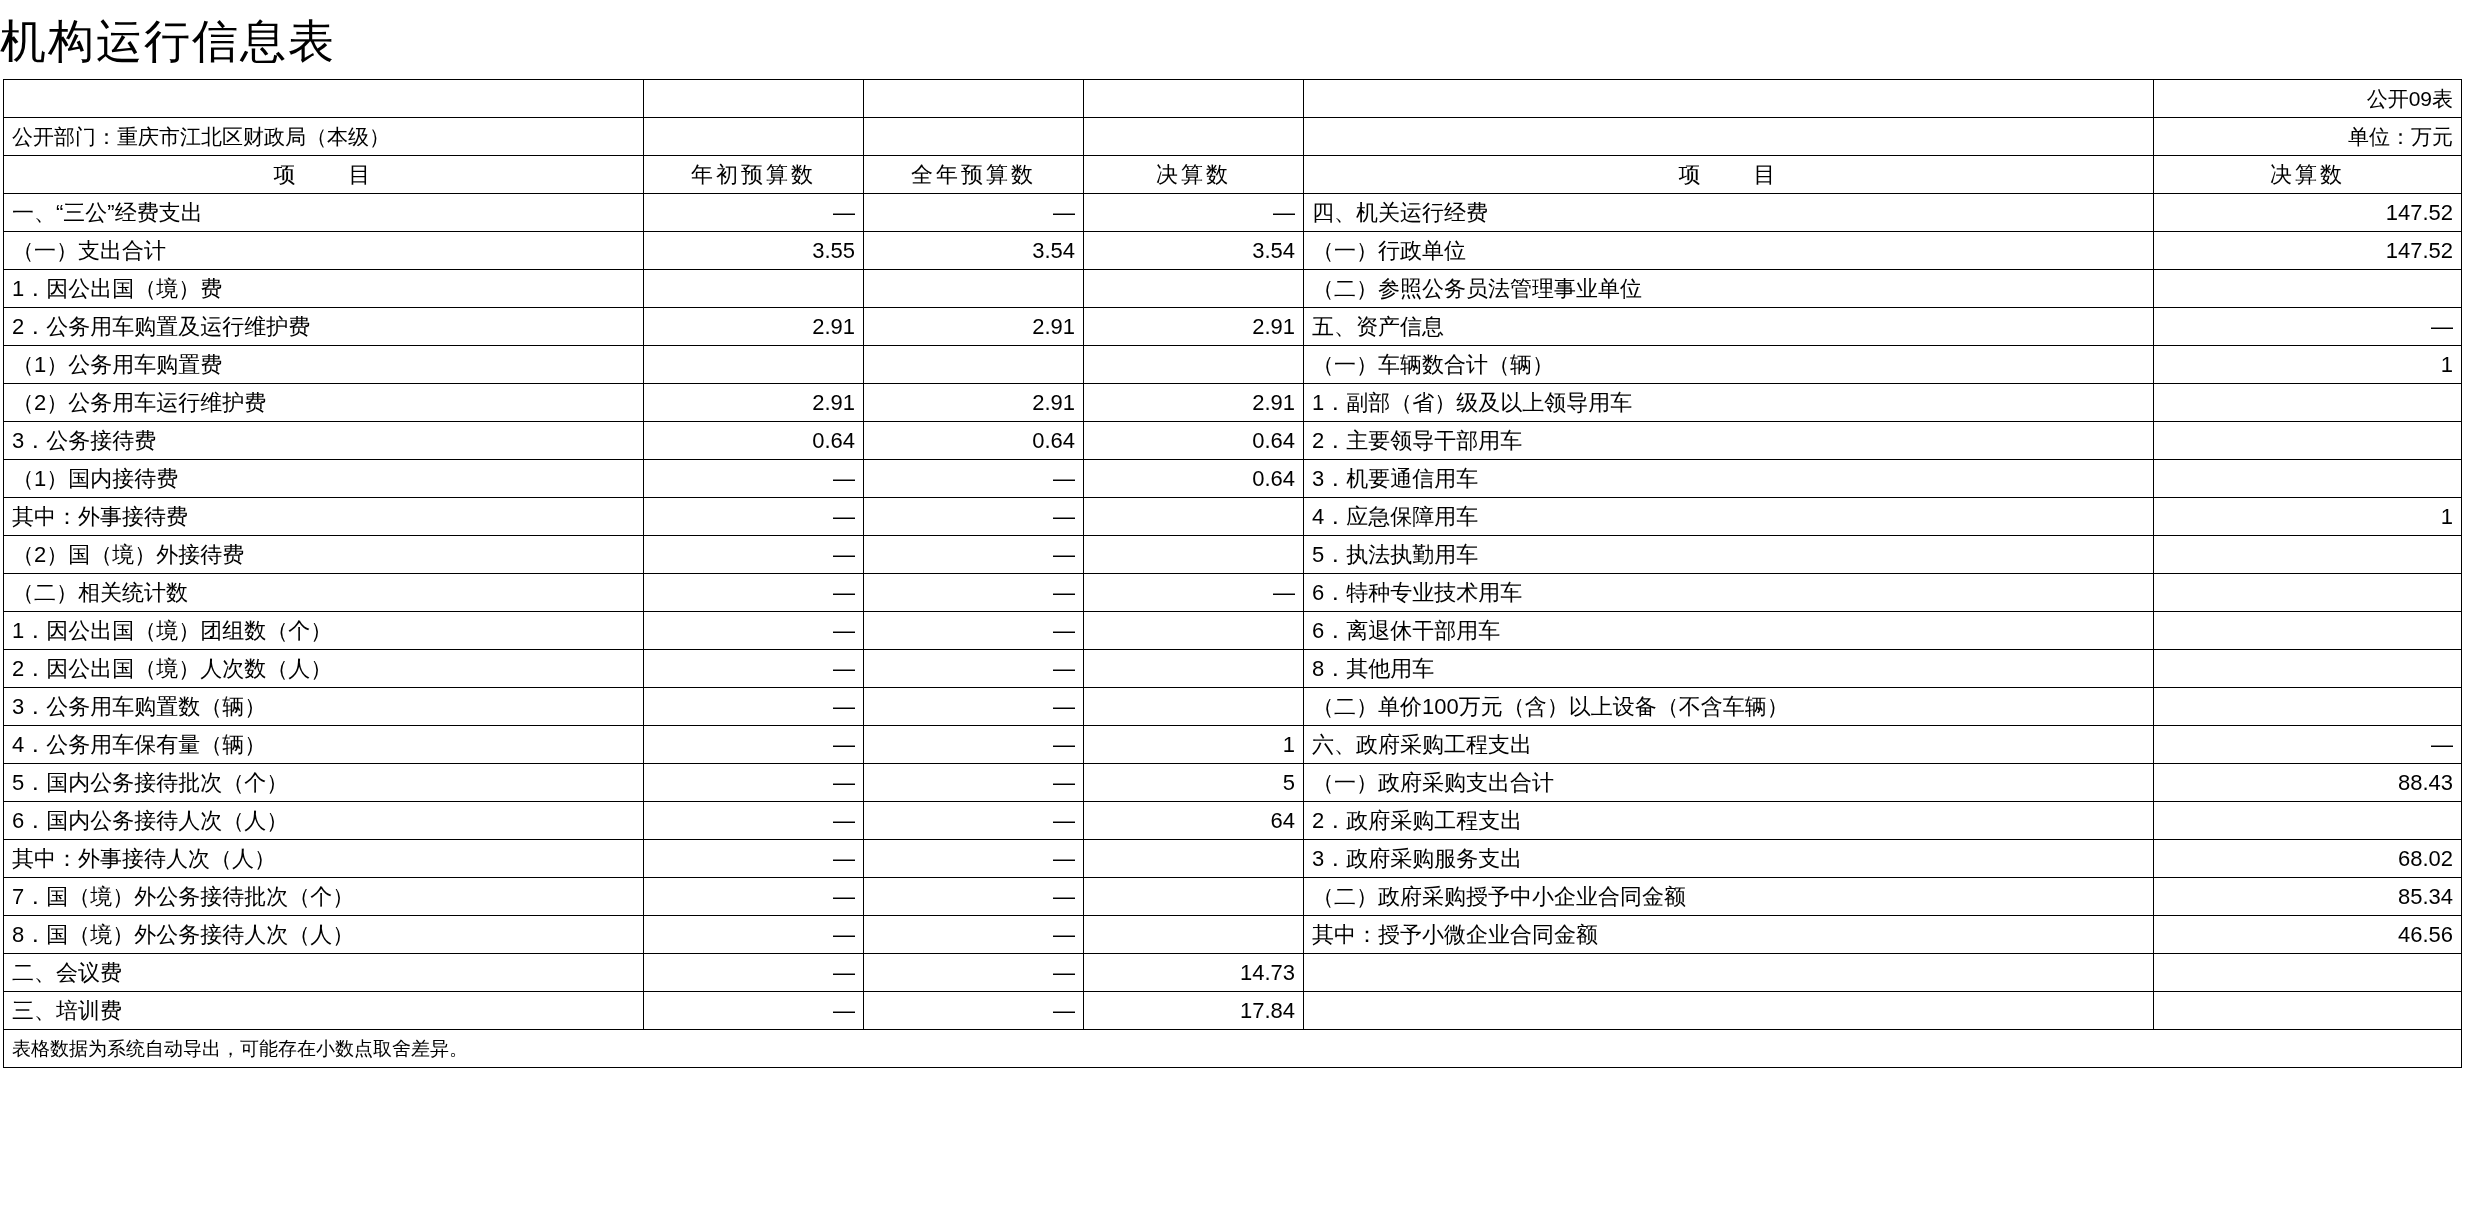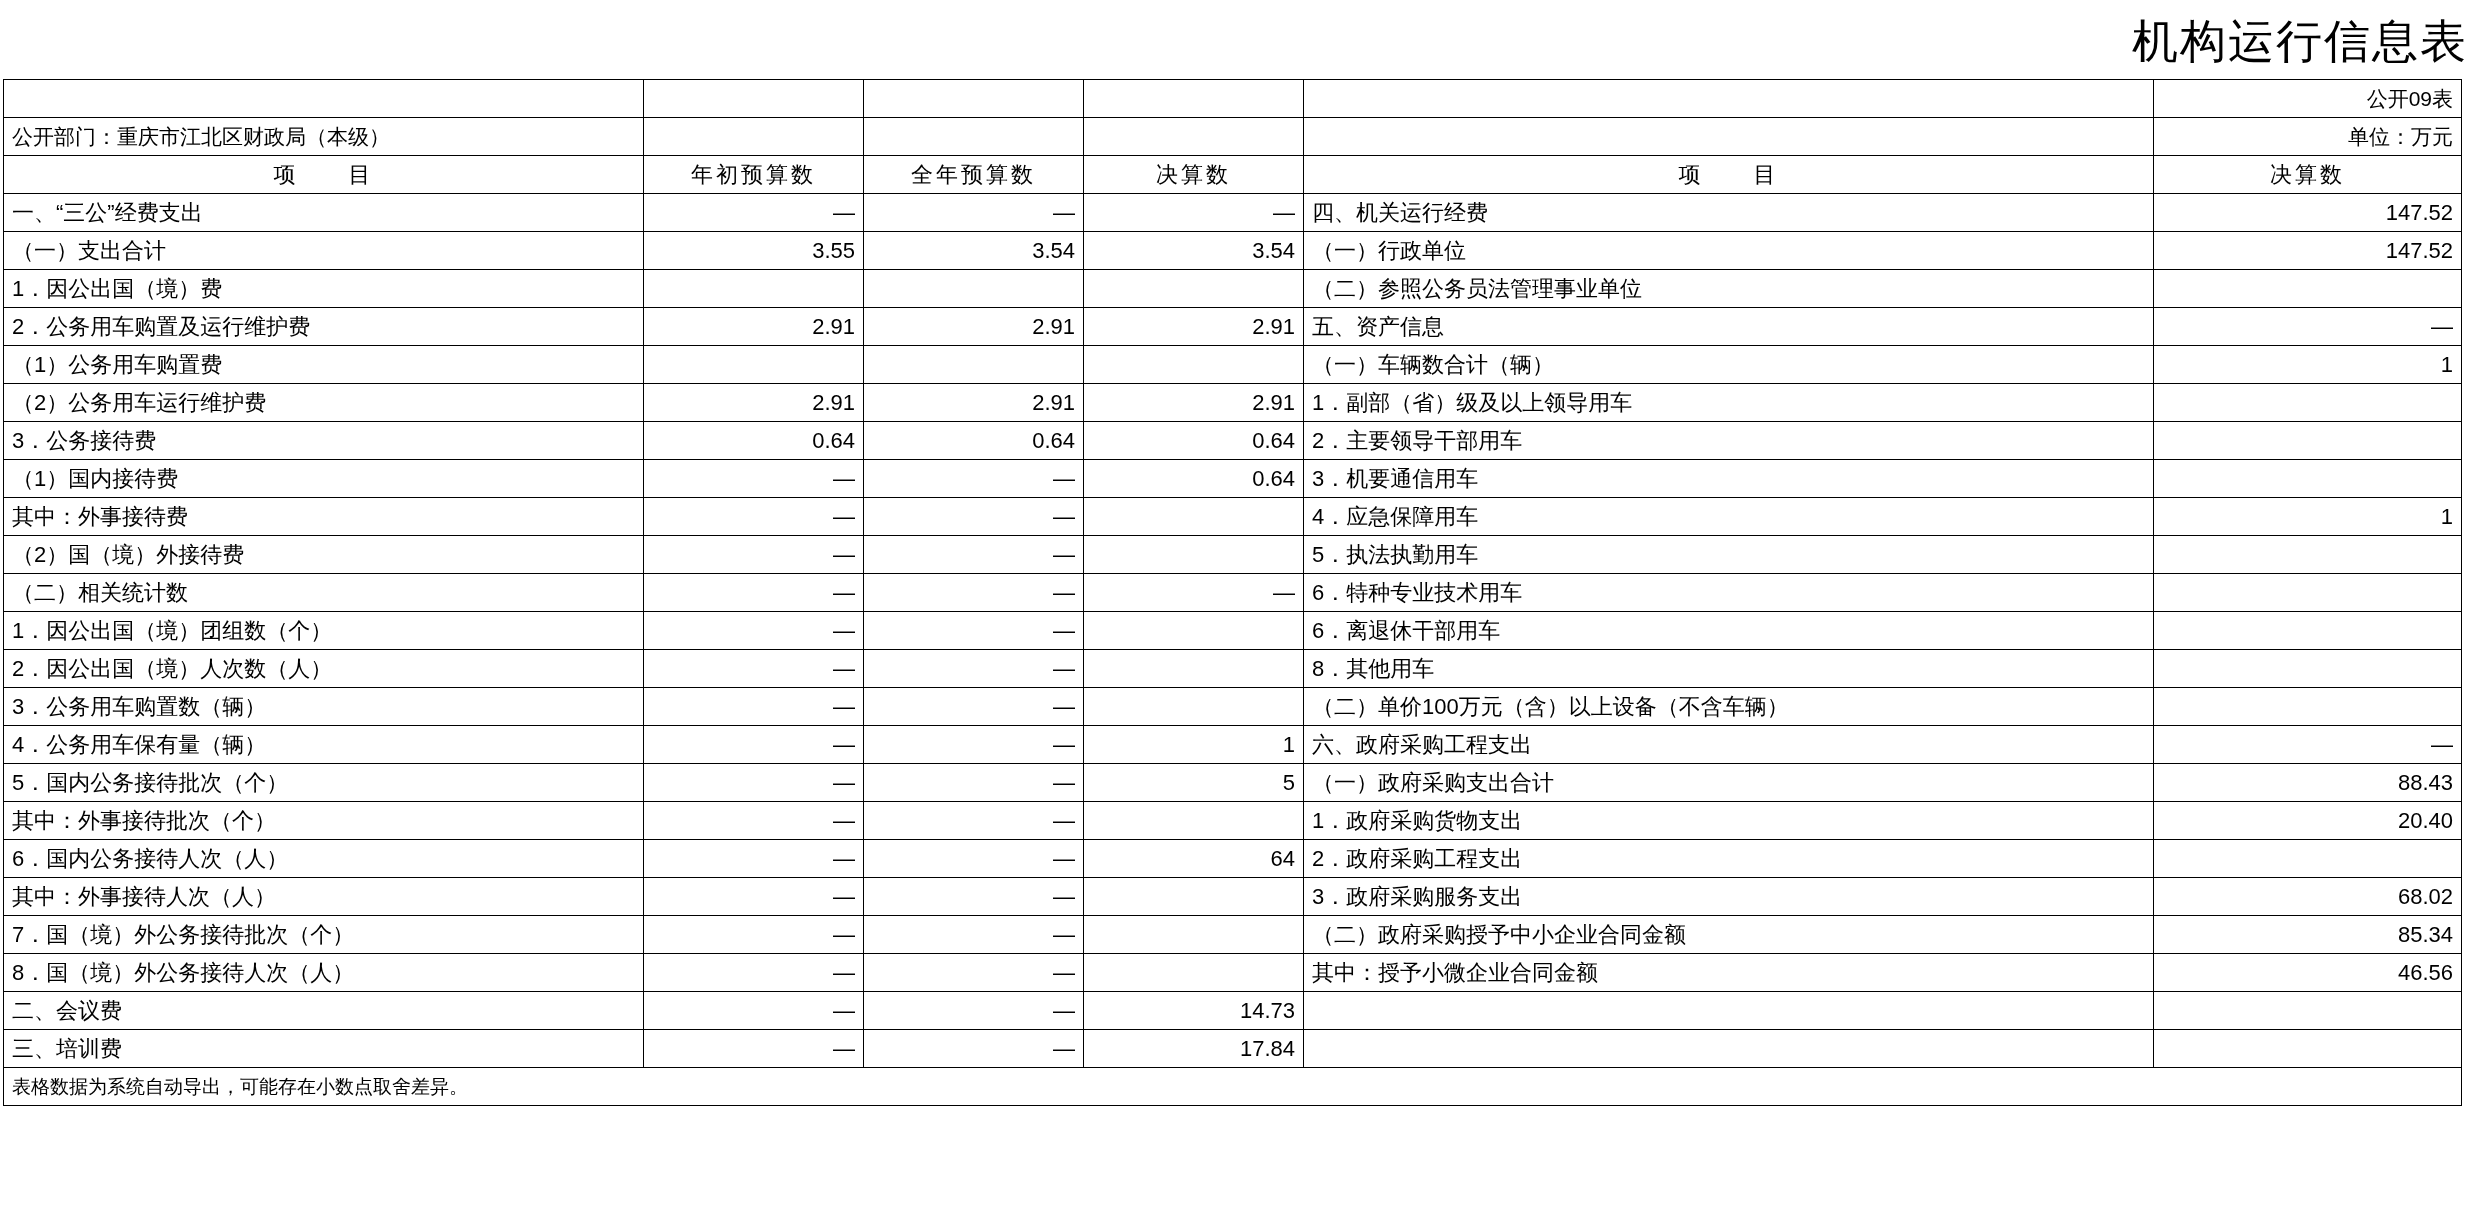--- a/index.html
+++ b/index.html
@@ -12,21 +12,21 @@
     color: #000000;
   }
   .page {
     width: 2468px;
     height: 1232px;
     position: relative;
     box-sizing: border-box;
     background: #ffffff;
   }
   .title {
-    text-align: right;
+    text-align: left;
     font-family: "Liberation Serif", "DejaVu Serif", serif;
     font-size: 46px;
     font-weight: normal;
     letter-spacing: 2px;
     padding-top: 14px;
     padding-bottom: 10px;
     line-height: 1.2;
   }
   table.sheet {
     border-collapse: collapse;
@@ -257,28 +257,20 @@
         </tr>
         <tr>
           <td class="c-label ind2">5．国内公务接待批次（个）</td>
           <td class="c-num">—</td>
           <td class="c-num">—</td>
           <td class="c-num">5</td>
           <td class="c-label ind1">（一）政府采购支出合计</td>
           <td class="c-num">88.43</td>
         </tr>
         <tr>
-          <td class="c-label ind4">其中：外事接待批次（个）</td>
-          <td class="c-num">—</td>
-          <td class="c-num">—</td>
-          <td class="c-num"></td>
-          <td class="c-label ind2">1．政府采购货物支出</td>
-          <td class="c-num">20.40</td>
-        </tr>
-        <tr>
           <td class="c-label ind2">6．国内公务接待人次（人）</td>
           <td class="c-num">—</td>
           <td class="c-num">—</td>
           <td class="c-num">64</td>
           <td class="c-label ind2">2．政府采购工程支出</td>
           <td class="c-num"></td>
         </tr>
         <tr>
           <td class="c-label ind4">其中：外事接待人次（人）</td>
           <td class="c-num">—</td>

